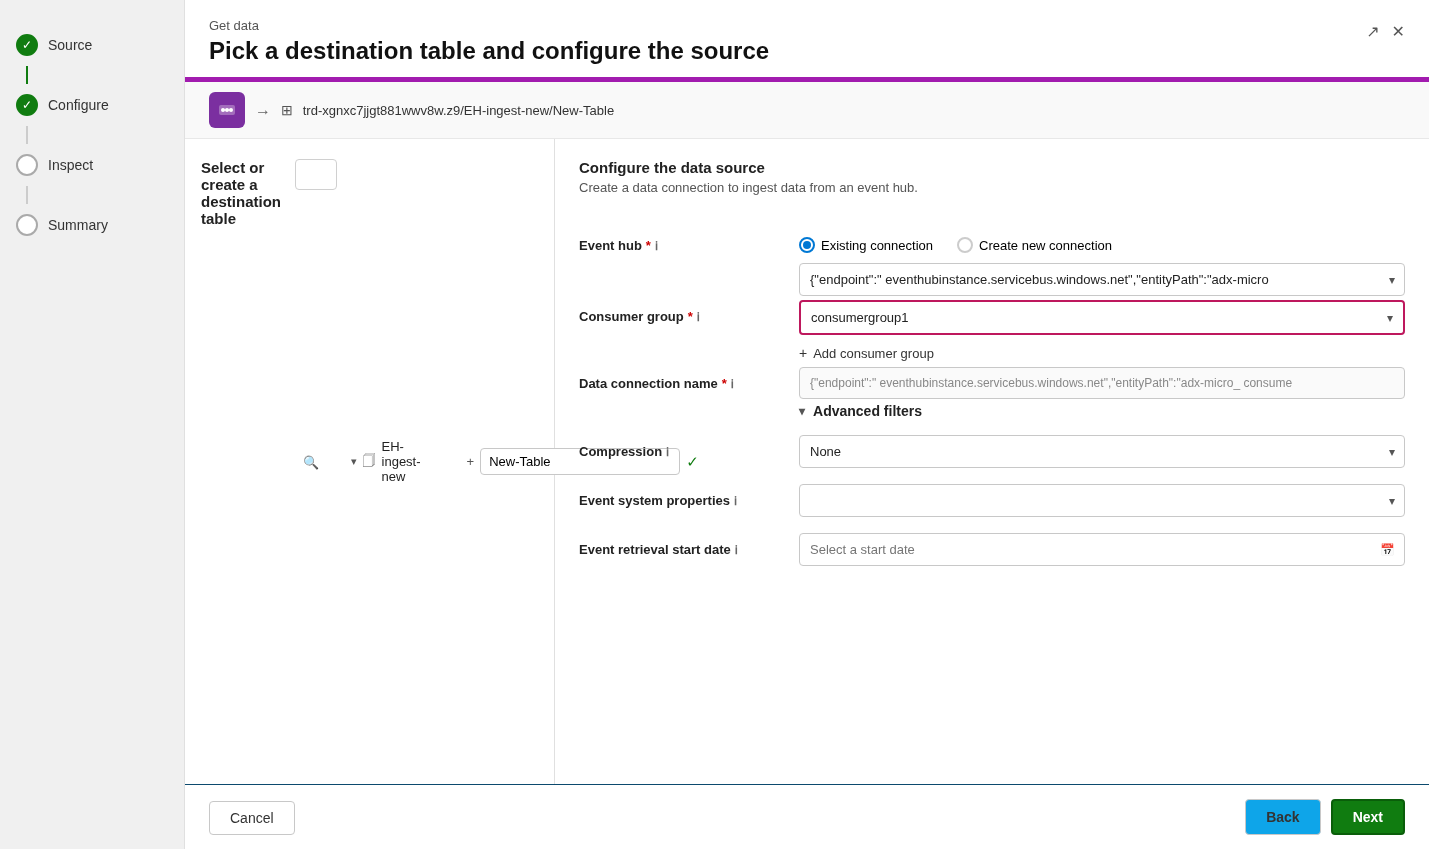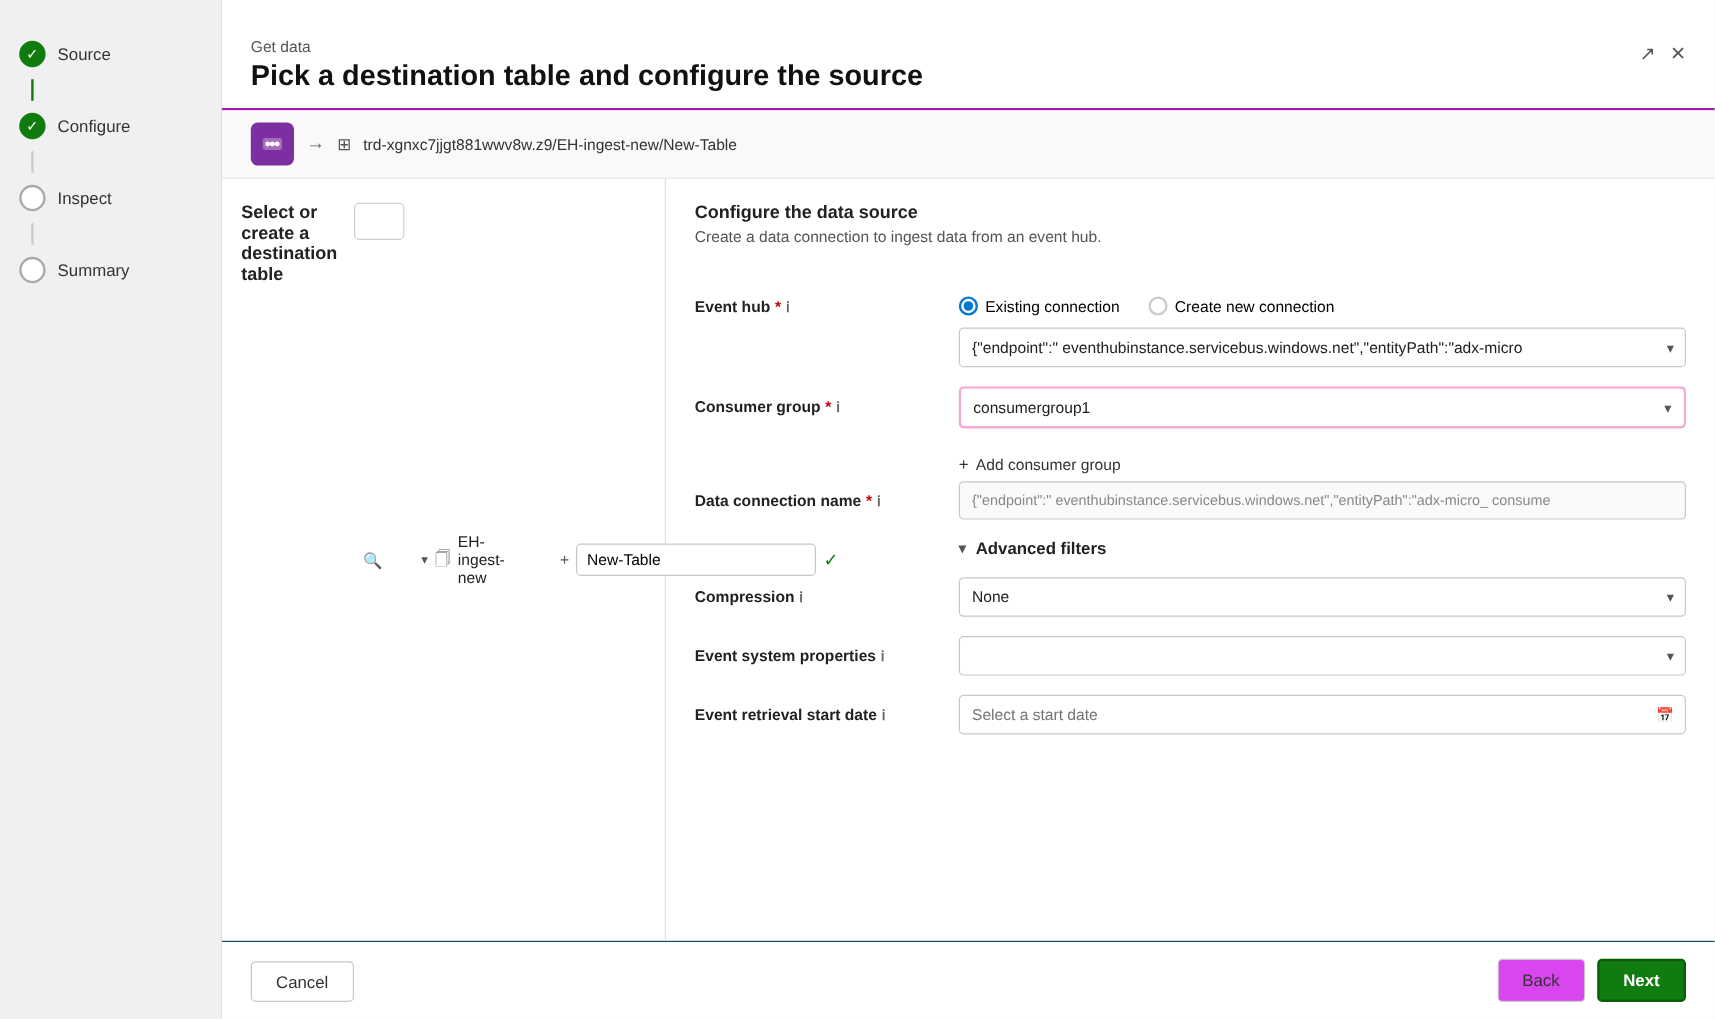--- a/index.html
+++ b/index.html
@@ -73,25 +73,24 @@
     .main {
       flex: 1;
       display: flex;
       flex-direction: column;
       background: white;
     }
 
     
     .header {
       padding: 18px 24px 12px;
-      border-bottom: 2px solid #a21caf;
+      border-bottom: 5px solid #a21caf;
       display: flex;
       justify-content: space-between;
       align-items: flex-start;
-      margin-top: 13px;
     }
     .header-left .get-data-label {
       font-size: 13px;
       color: #555;
       margin-bottom: 4px;
     }
     .header-left .page-title {
       font-size: 24px;
       font-weight: 600;
       color: #111;
@@ -251,21 +250,21 @@
     .right-panel .section-subtitle {
       font-size: 13px;
       color: #555;
       margin-bottom: 34px;
     }
 
     
     .form-row {
       display: flex;
       align-items: flex-start;
-      margin-bottom: 16px;
+      margin-bottom: 4px;
     }
     .form-label {
       width: 220px;
       font-size: 13px;
       font-weight: 600;
       color: #222;
       padding-top: 8px;
       flex-shrink: 0;
       display: flex;
       align-items: center;
@@ -337,21 +336,21 @@
     .dropdown-wrapper .chevron-down {
       position: absolute;
       right: 10px;
       top: 50%;
       transform: translateY(-50%);
       color: #555;
       font-size: 12px;
       pointer-events: none;
     }
     .dropdown-wrapper.highlighted {
-      border: 2px solid #f9a8d4;
+      border: 2px solid #be185d;
       border-radius: 4px;
     }
     .dropdown-wrapper.highlighted .dropdown-select {
       border: none;
     }
 
     
     .add-link {
       display: flex;
       align-items: center;
@@ -422,23 +421,24 @@
       background: #107c10;
       border: 2px solid #0a5e0a;
       color: white;
       font-weight: 600;
     }
     .footer-right {
       display: flex;
       gap: 10px;
     }
     .btn-back {
-      background: #d946ef;
+      background: #0ea5e9;
       border: 1px solid #c8c8c8;
       color: #333;
+      font-weight: bold;
     }
 
     .divider-form {
       margin-bottom: 16px;
     }
   </style>
 </head>
 <body>
 
 <div class="sidebar">

